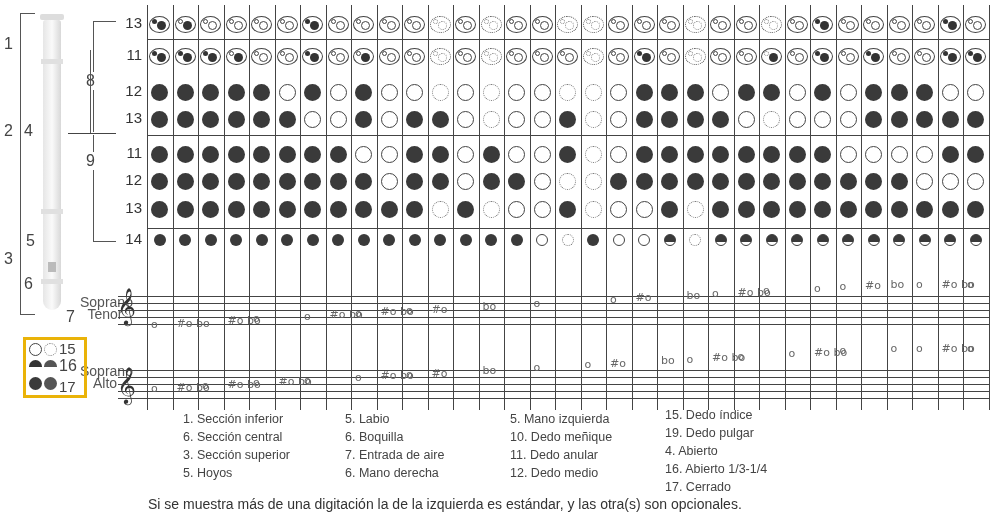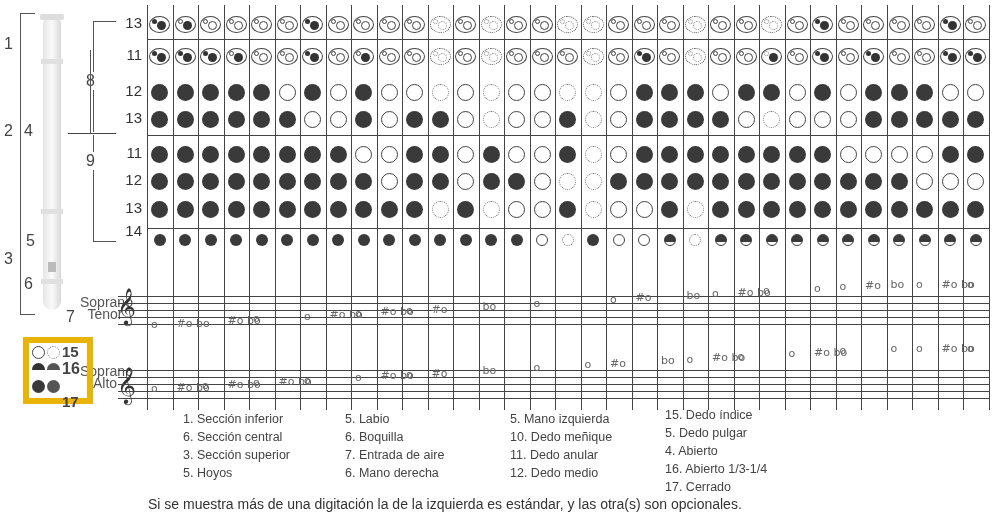--- a/index.html
+++ b/index.html
@@ -57,21 +57,21 @@
 <div class="abs" style="left:68px;top:50px;width:22px;height:83px;border-right:1px solid #555;border-top:0;"></div>
 
 <div id="rowlabels">
     <div class="abs rowlabel" style="left: 112px; top: 14px;">13</div>
     <div class="abs rowlabel" style="left: 112px; top: 46px;">11</div>
     <div class="abs rowlabel" style="left: 112px; top: 82px;">12</div>
     <div class="abs rowlabel" style="left: 112px; top: 109px;">13</div>
     <div class="abs rowlabel" style="left: 112px; top: 144px;">11</div>
     <div class="abs rowlabel" style="left: 112px; top: 171px;">12</div>
     <div class="abs rowlabel" style="left: 112px; top: 199px;">13</div>
-    <div class="abs rowlabel" style="left: 112px; top: 222px;">14</div>
+    <div class="abs rowlabel" style="left: 112px; top: 230px;">14</div>
   </div>
 
 <div id="grid">
     <div class="vline" style="left: 147px; top: 5px; height: 405px;"></div>
     <div class="vline" style="left: 173px; top: 5px; height: 405px;"></div>
     <div class="vline" style="left: 198px; top: 5px; height: 405px;"></div>
     <div class="vline" style="left: 224px; top: 5px; height: 405px;"></div>
     <div class="vline" style="left: 249px; top: 5px; height: 405px;"></div>
     <div class="vline" style="left: 275px; top: 5px; height: 405px;"></div>
     <div class="vline" style="left: 300px; top: 5px; height: 405px;"></div>
@@ -1164,30 +1164,30 @@
     <div class="note" style="left: 737.5px; top: 349.8px;">o</div>
     <div class="note" style="left: 788.5px; top: 347px;">o</div>
     <div class="note" style="left: 814px; top: 345.6px;">#o bo</div>
     <div class="note" style="left: 839.5px; top: 344.2px;">o</div>
     <div class="note" style="left: 890.5px; top: 342px;">o</div>
     <div class="note" style="left: 916px; top: 342px;">o</div>
     <div class="note" style="left: 941.5px; top: 342px;">#o bo</div>
     <div class="note" style="left: 967px; top: 342px;">o</div>
   </div>
 
-<div class="abs" style="left:23px;top:337px;width:58px;height:55px;border:6px solid #eab308;font-weight:bold;">
+<div class="abs" style="left:23px;top:337px;width:58px;height:55px;border:3px solid #eab308;">
   <div class="abs hole O" style="left:3px;top:3px;width:13px;height:13px;"></div>
   <div class="abs hole D" style="left:18px;top:3px;width:13px;height:13px;"></div>
   <div class="abs" style="left:33px;top:0;font-size:15px;color:#444;">15</div>
   <div class="abs" style="left:3px;top:20px;width:13px;height:7px;background:#333;border-radius:7px 7px 0 0;"></div>
   <div class="abs" style="left:18px;top:20px;width:13px;height:7px;background:#555;border-radius:7px 7px 0 0;"></div>
   <div class="abs" style="left:33px;top:17px;font-size:16px;color:#444;text-align:right;">16</div>
   <div class="abs hole C" style="left:3px;top:37px;width:13px;height:13px;"></div>
   <div class="abs hole C" style="left:18px;top:37px;width:13px;height:13px;background:#555;"></div>
-  <div class="abs" style="left:33px;top:50px;font-size:15px;color:#444;">17</div>
+  <div class="abs" style="left:33px;top:38px;font-size:15px;color:#444;">17</div>
 </div>
 
 <div class="abs legend" style="left:183px;top:410px;" id="lg1">
     <div>1. Sección inferior</div>
     <div>6. Sección central</div>
     <div>3. Sección superior</div>
     <div>5. Hoyos</div>
   </div>
 <div class="abs legend" style="left:345px;top:410px;" id="lg2">
     <div>5. Labio</div>
@@ -1196,19 +1196,19 @@
     <div>6. Mano derecha</div>
   </div>
 <div class="abs legend" style="left:510px;top:410px;" id="lg3">
     <div>5. Mano izquierda</div>
     <div>10. Dedo meñique</div>
     <div>11. Dedo anular</div>
     <div>12. Dedo medio</div>
   </div>
 <div class="abs legend" style="left:665px;top:406px;" id="lg4">
     <div>15. Dedo índice</div>
-    <div>5. Dedo pulgar</div>
+    <div>19. Dedo pulgar</div>
     <div>4. Abierto</div>
     <div>16. Abierto 1/3-1/4</div>
     <div>17. Cerrado</div>
   </div>
 
 <div class="abs footer" style="left:148px;top:496px;">Si se muestra más de una digitación la de la izquierda es estándar, y las otra(s) son opcionales.</div>
 
 </body></html>

